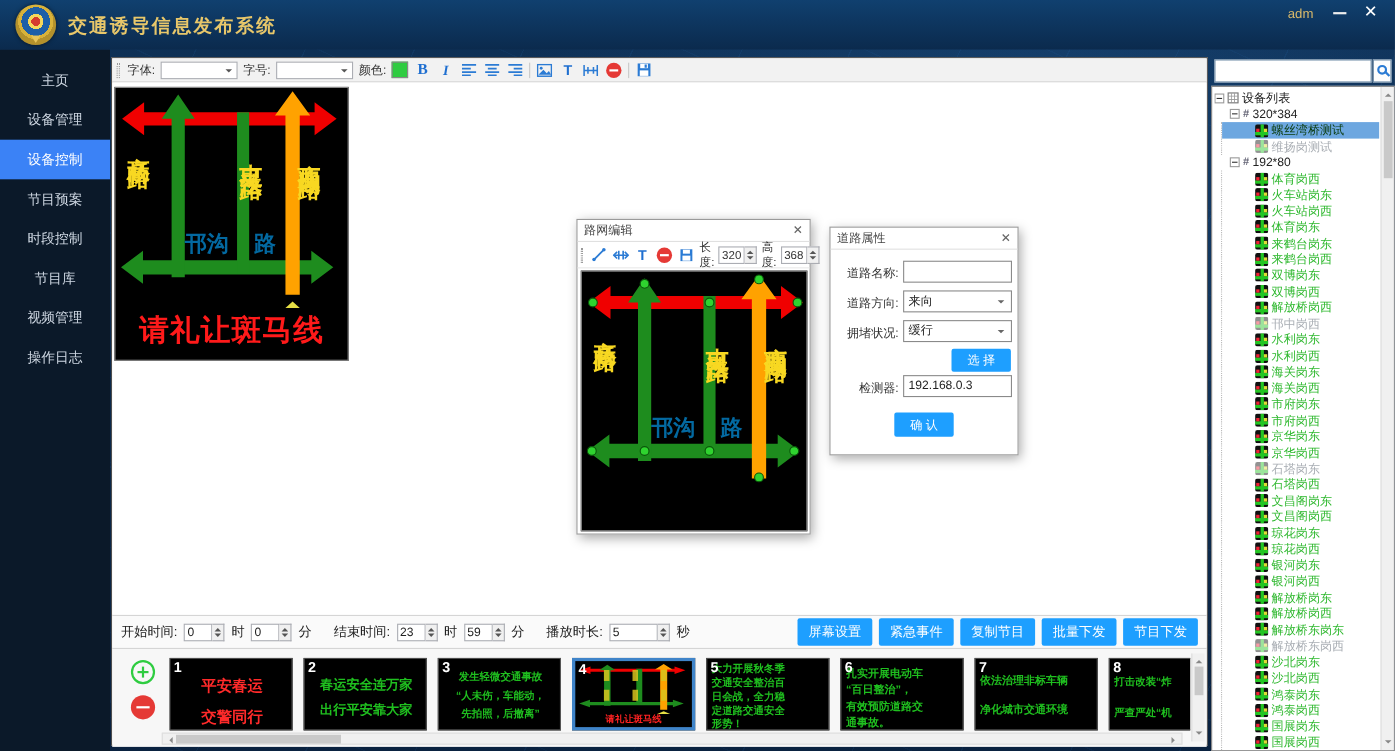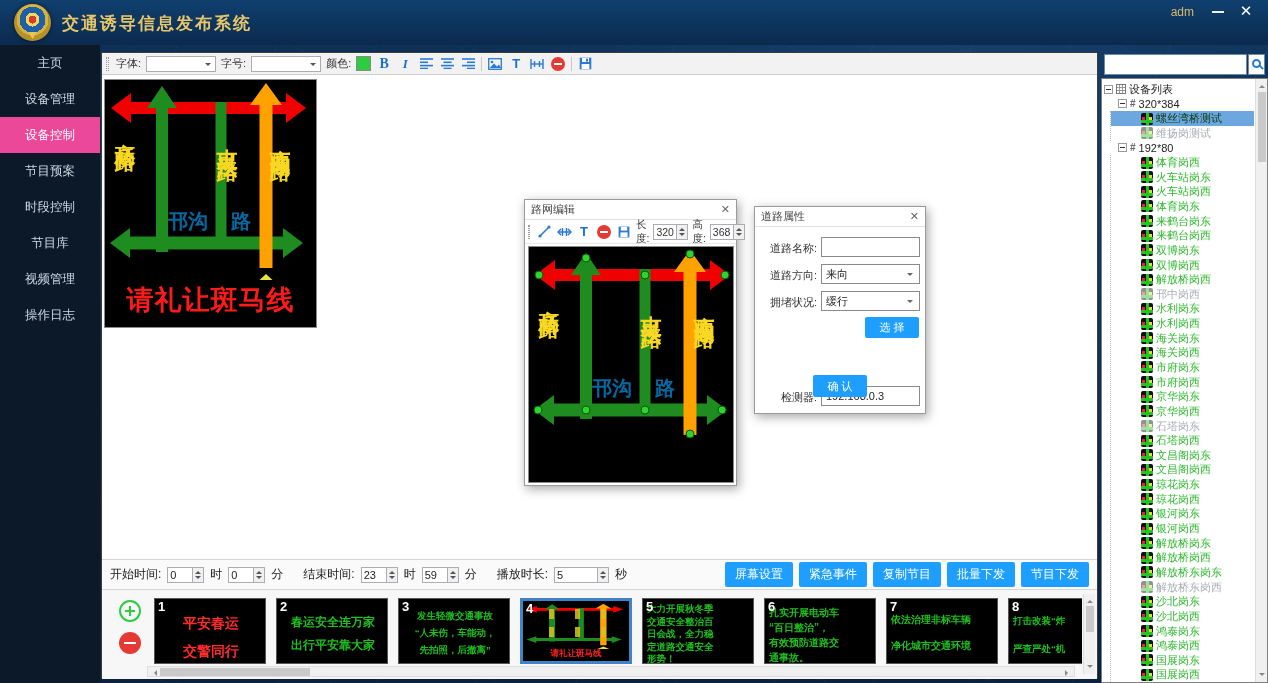--- a/index.html
+++ b/index.html
@@ -26,22 +26,22 @@
     color:#e8c76a; letter-spacing:2px; }
   .user-name { position:absolute; right:74px; top:5px; font-size:12px; color:#d9b96a;margin-left:24px; }
   .win-btn { position:absolute; top:4px; width:16px; height:14px; cursor:pointer; }
   .win-min { right:42px; } .win-min::before { content:""; position:absolute; left:2px; top:7px; width:12px; border-top:2px solid #eee; }
   .win-close { right:14px; color:#fff; font-size:15px; line-height:14px; text-align:center; }
   .win-close::before { content:"\2715"; }
 
   
   #sidebar { position:absolute; left:0; top:45px; width:100px; height:638px; background:#0b1929; }
   .side-item { height:36px; line-height:36px; text-align:center; font-size:12.5px; color:#cfd8e3; cursor:pointer; }
-  #sidebar { }
-  .side-item.active { background:#ec4899; color:#fff; }
+  #sidebar { padding-top:10px; }
+  .side-item.active { background:#3b82f6; color:#fff; }
 
   
   #main { position:absolute; left:101px; top:52px; width:997px; height:626px;
     background:#fff; border:1px solid #3c3c3c; }
 
   
   #toolbar { position:absolute; left:0; top:0; width:995px; height:22px; background:#f2f2f2;
     border-bottom:1px solid #cfcfcf; display:flex; align-items:center; gap:5px; padding:0 4px; font-size:11px; color:#333; }
   .grip { width:3px; height:14px; border-left:1px dotted #999; border-right:1px dotted #999; margin-right:2px; }
   .combo { width:70px; height:16px; background:#fff; border:1px solid #abadb3; position:relative; }
@@ -367,21 +367,21 @@
         </div>
         <div class="prop-row" style="top:57px;height:22px;">
           <span class="prop-label">道路方向:</span>
           <span class="prop-input prop-select">来向</span>
         </div>
         <div class="prop-row" style="top:84px;height:22px;">
           <span class="prop-label">拥堵状况:</span>
           <span class="prop-input prop-select">缓行</span>
         </div>
         <button class="blue-btn" style="position:absolute;left:110px;top:110px;width:54px;height:21px;">选 择</button>
-        <div class="prop-row" style="top:134px;height:22px;margin-top:45px;">
+        <div class="prop-row" style="top:134px;height:22px;">
           <span class="prop-label">检测器:</span>
           <span class="prop-input">192.168.0.3</span>
         </div>
         <button class="blue-btn" style="position:absolute;left:58px;top:168px;width:54px;height:22px;">确 认</button>
       </div>
     </div>
 
     <div id="timebar">
       <span>开始时间:</span>
       <span class="spinbox">

